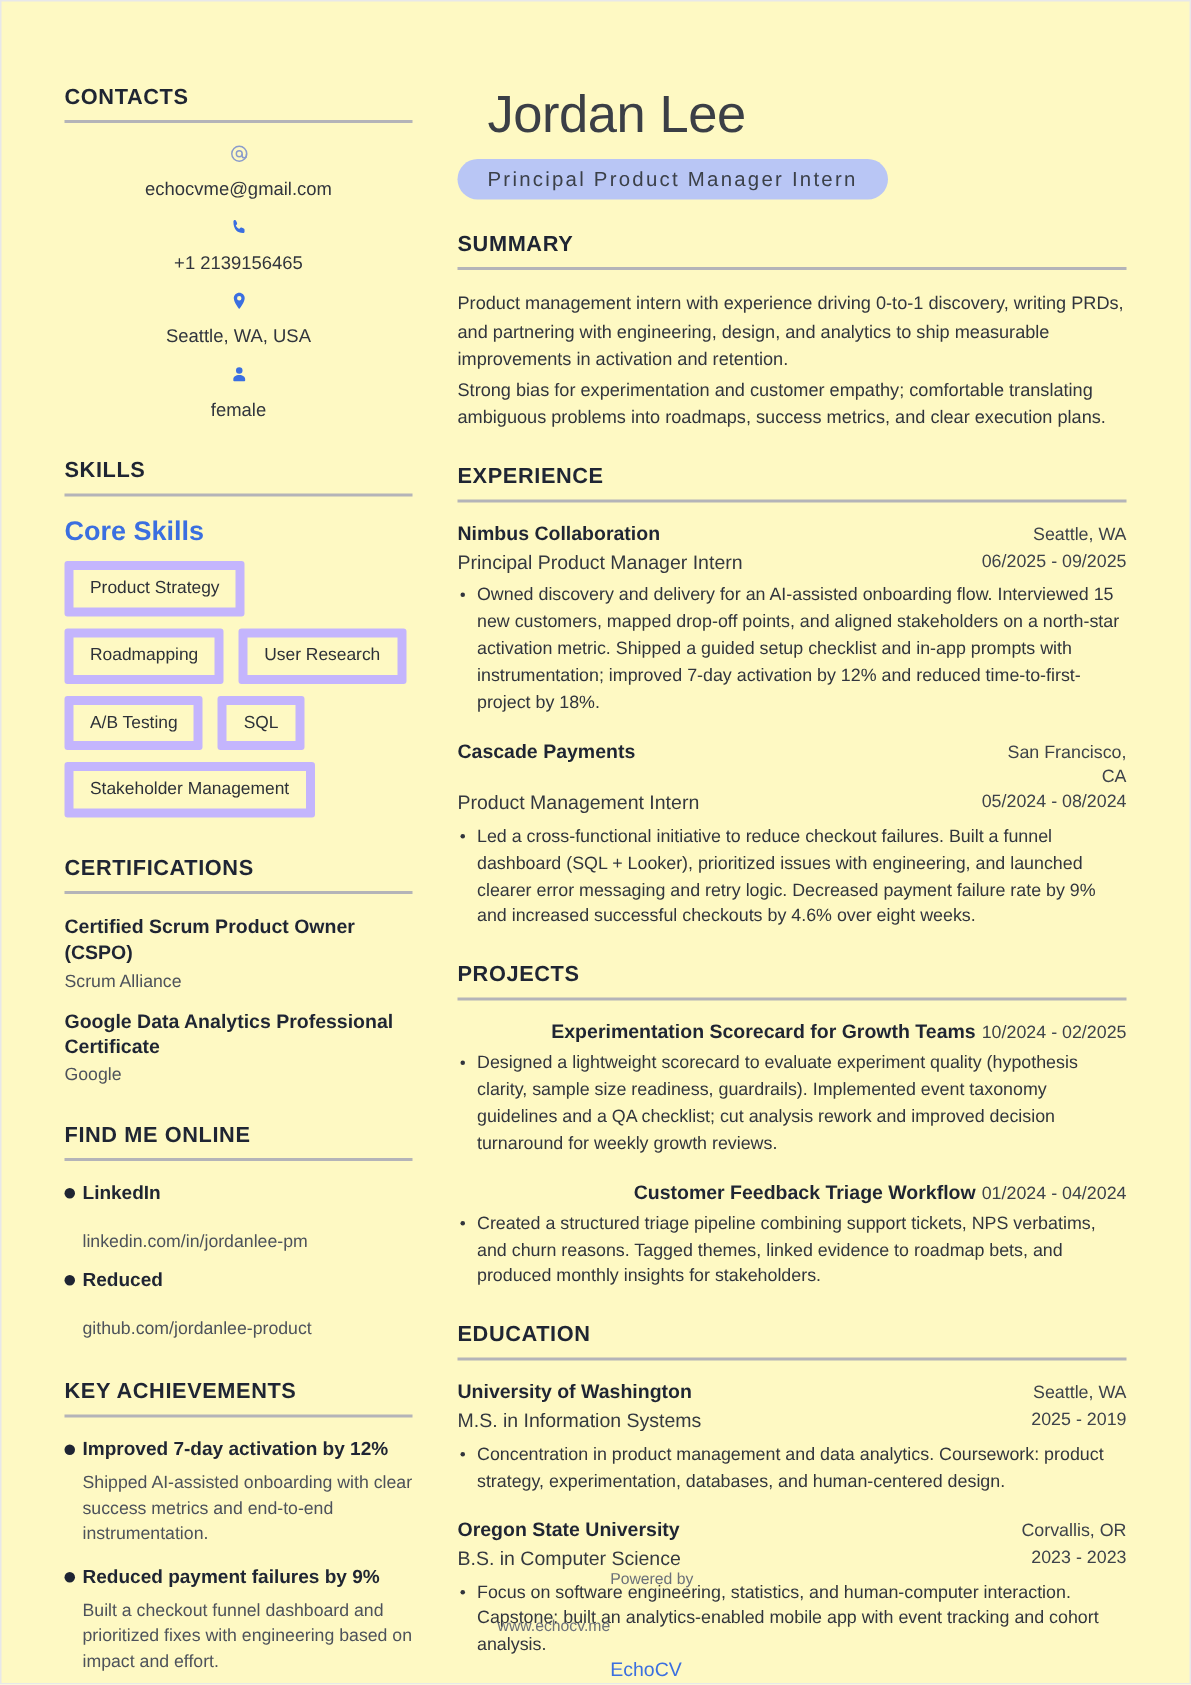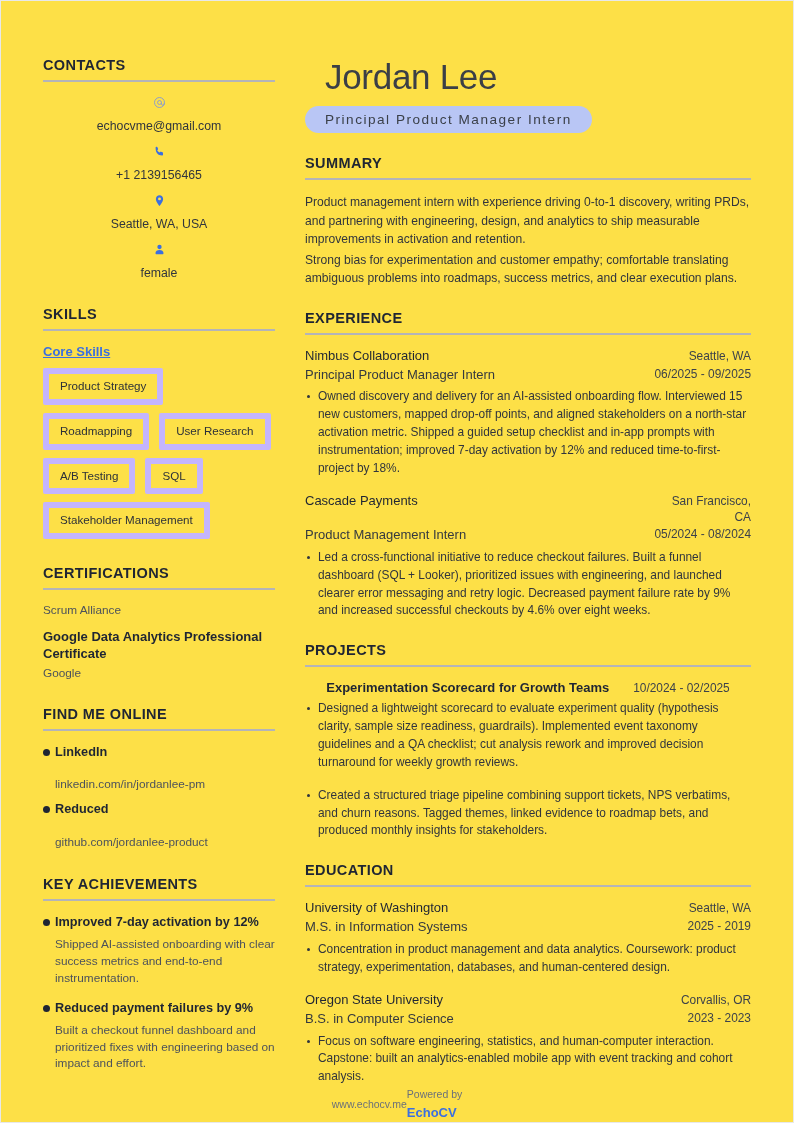--- a/index.html
+++ b/index.html
@@ -12,21 +12,21 @@
     color: #2c3038;
     position: relative;
     overflow: hidden;
   }
 
   .page {
     width: 794px;
     height: 1123px;
     position: relative;
     border: 1px solid #e8e8ea;
-    background: #fde047;
+    background: #fef9c3;
   }
 
   .columns {
     display: flex;
     align-items: flex-start;
     padding: 56px 42px 0 42px;
   }
 
   
   .sidebar {
@@ -66,25 +66,24 @@
     display: flex;
     align-items: center;
     justify-content: center;
     color: #3b6fe0;
   }
   .cicon svg { display: block; }
   .cicon.at { color: #8b9ccb; }
 
   
   .skill-group-name {
-    font-size: 13px;
+    font-size: 18px;
     font-weight: bold;
     color: #3b6fe0;
     margin-bottom: 9px;
-    text-decoration: underline;
   }
   .tags {
     display: flex;
     flex-wrap: wrap;
     gap: 8px 10px;
   }
   .tag {
     border: 6px solid #c4b5fd;
     border-radius: 2px;
     padding: 6px 11px;
@@ -187,21 +186,21 @@
 
   .entry { margin-bottom: 15px; }
   .entry-row {
     display: flex;
     align-items: flex-start;
     justify-content: space-between;
     gap: 16px;
   }
   .entry-org {
     font-size: 13px;
-    font-weight: normal;
+    font-weight: bold;
     color: #1f2533;
     line-height: 1.3;
     text-align: center;
   }
   .entry-loc {
     font-size: 11.9px;
     color: #3d424a;
     text-align: right;
     line-height: 1.35;
     max-width: 92px;
@@ -240,42 +239,42 @@
     top: 7px;
     width: 3px; height: 3px;
     border-radius: 50%;
     background: #31353d;
   }
 
   
   .proj-head {
     display: flex;
     align-items: baseline;
-    justify-content: center;
-    gap: 24px;
+    justify-content: flex-end;
+    gap: 4px;
   }
   .proj-name {
     font-size: 13px;
     font-weight: bold;
     color: #1f2533;
   }
 
   
   .footer {
     position: absolute;
     left: 42px;
     right: 42px;
     bottom: 2px;
     display: flex;
     align-items: center;
     justify-content: center;
     font-size: 10.5px;
     color: #6b7079;
   }
-  .brand { font-size: 13px; color: #3b6fe0; font-weight: bold; }
+  .brand { font-size: 13px; color: #3b6fe0; font-weight: normal; margin-top: 41px; }
   .powered { display: flex; align-items: baseline; gap: 5px; flex-direction: column; }
 </style>
 </head>
 <body>
 
 <div class="page">
   <div class="columns">
 
     <aside class="sidebar">
 
@@ -333,20 +332,21 @@
             <span class="tag">SQL</span>
             <span class="tag">Stakeholder Management</span>
           </div>
       </section>
 
       <section class="sec-block">
         <div class="sec-title">CERTIFICATIONS</div>
         <div class="sec-rule"></div>
         <div id="cert-list">
             <div class="cert">
+              <div class="cert-name">Certified Scrum Product Owner (CSPO)</div>
               <div class="cert-org">Scrum Alliance</div>
             </div>
             <div class="cert">
               <div class="cert-name">Google Data Analytics Professional Certificate</div>
               <div class="cert-org">Google</div>
             </div>
           </div>
       </section>
 
       <section class="sec-block">
@@ -447,20 +447,24 @@
             <div class="entry">
               <div class="proj-head">
                 <div class="proj-name">Experimentation Scorecard for Growth Teams</div>
                 <div class="entry-date">10/2024 - 02/2025</div>
               </div>
               <ul class="pts">
                 <li>Designed a lightweight scorecard to evaluate experiment quality (hypothesis clarity, sample size readiness, guardrails). Implemented event taxonomy guidelines and a QA checklist; cut analysis rework and improved decision turnaround for weekly growth reviews.</li>
               </ul>
             </div>
             <div class="entry">
+              <div class="proj-head">
+                <div class="proj-name">Customer Feedback Triage Workflow</div>
+                <div class="entry-date">01/2024 - 04/2024</div>
+              </div>
               <ul class="pts">
                 <li>Created a structured triage pipeline combining support tickets, NPS verbatims, and churn reasons. Tagged themes, linked evidence to roadmap bets, and produced monthly insights for stakeholders.</li>
               </ul>
             </div>
           </div>
       </section>
 
       <section class="msec">
         <div class="msec-title">EDUCATION</div>
         <div class="msec-rule"></div>

